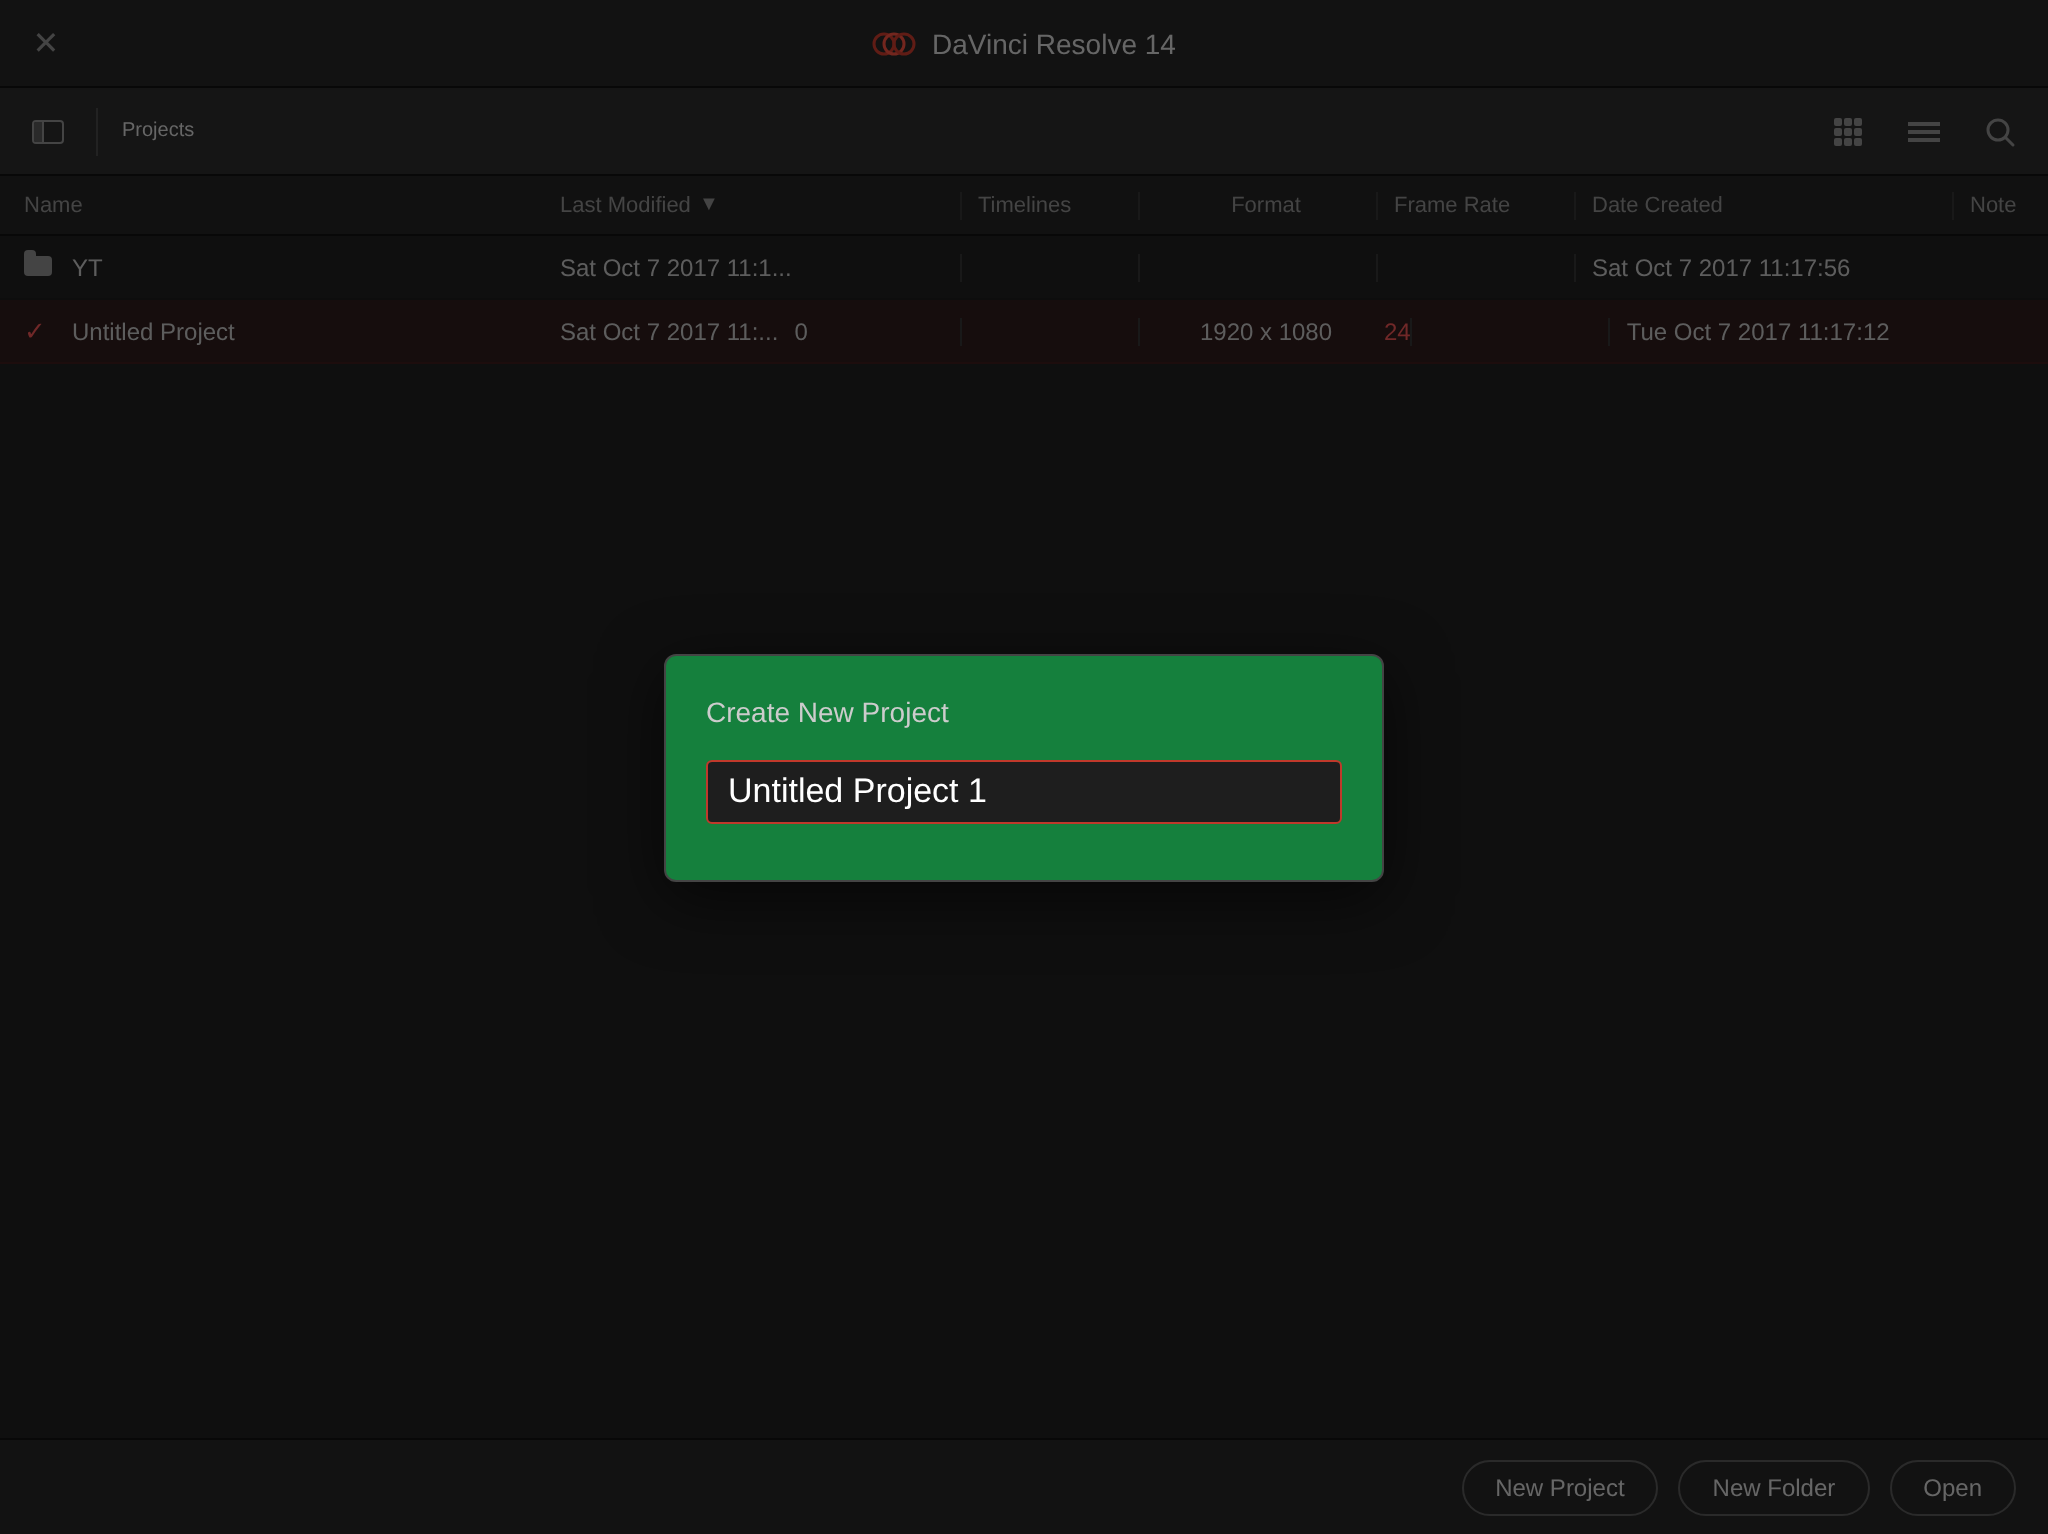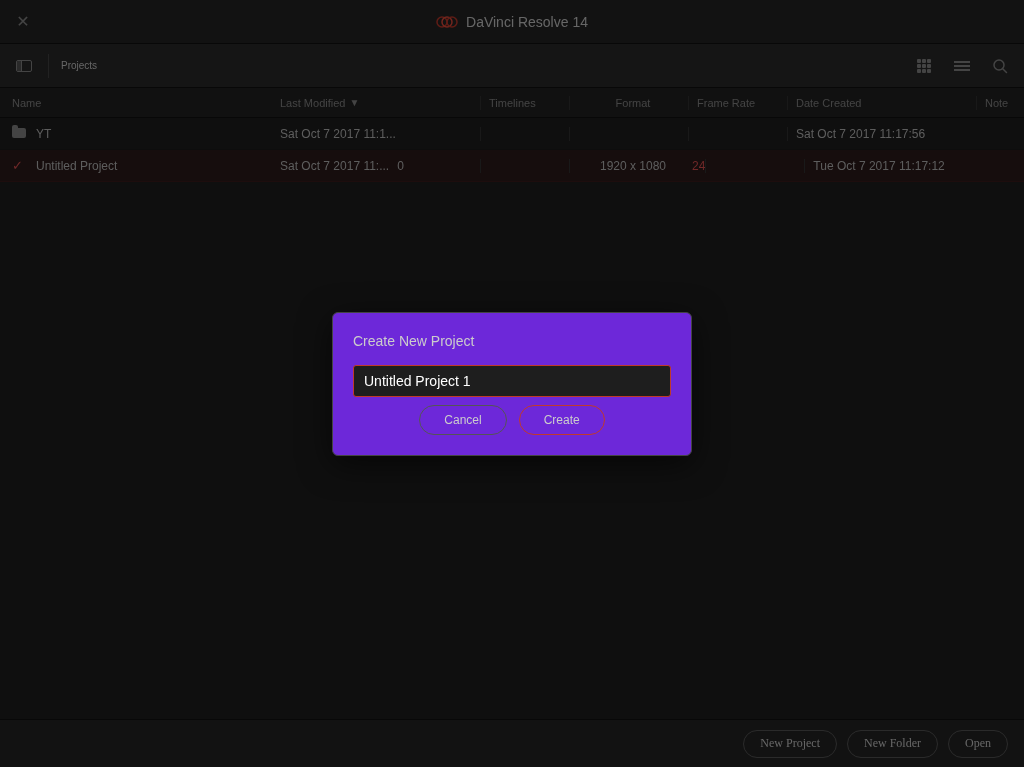--- a/index.html
+++ b/index.html
@@ -191,61 +191,60 @@
       height: 28px;
       padding: 0 16px;
       border-radius: 14px;
       border: 1px solid #555;
       background: transparent;
       color: #ccc;
       font-size: 12px;
       cursor: pointer;
       display: flex;
       align-items: center;
-      font-family: Liberation Serif, serif;
     }
 
     
     #modal-overlay {
       position: absolute;
       top: 0;
       left: 0;
       right: 0;
       bottom: 0;
       background: rgba(0,0,0,0.5);
       display: flex;
       align-items: center;
       justify-content: center;
       z-index: 100;
     }
 
     #modal {
       width: 360px;
-      background: #6d28d9;
+      background: #15803d;
       border: 1px solid #444;
       border-radius: 6px;
       padding: 20px;
       box-shadow: 0 8px 32px rgba(0,0,0,0.6);
     }
 
     #modal-title {
       font-size: 14px;
       color: #ccc;
       margin-bottom: 16px;
       font-weight: 500;
     }
 
     #modal-input {
       width: 100%;
       height: 32px;
       background: #1e1e1e;
       border: 1px solid #c0392b;
       border-radius: 3px;
       color: #fff;
-      font-size: 14px;
+      font-size: 17px;
       padding: 0 10px;
       margin-bottom: 8px;
       outline: none;
     }
 
     #modal-buttons {
       display: flex;
       justify-content: center;
       gap: 12px;
     }
@@ -441,18 +440,14 @@
 <div id="bottom-bar">
   <button class="bottom-btn">New Project</button>
   <button class="bottom-btn">New Folder</button>
   <button class="bottom-btn">Open</button>
 </div>
 
 <div id="modal-overlay">
   <div id="modal">
     <div id="modal-title">Create New Project</div>
     <input id="modal-input" type="text" value="Untitled Project 1" style="">
-    <div id="modal-buttons">
-      <button class="modal-btn">Cancel</button>
-      <button class="modal-btn primary">Create</button>
-    </div>
   </div>
 </div>
 
 </body></html>

